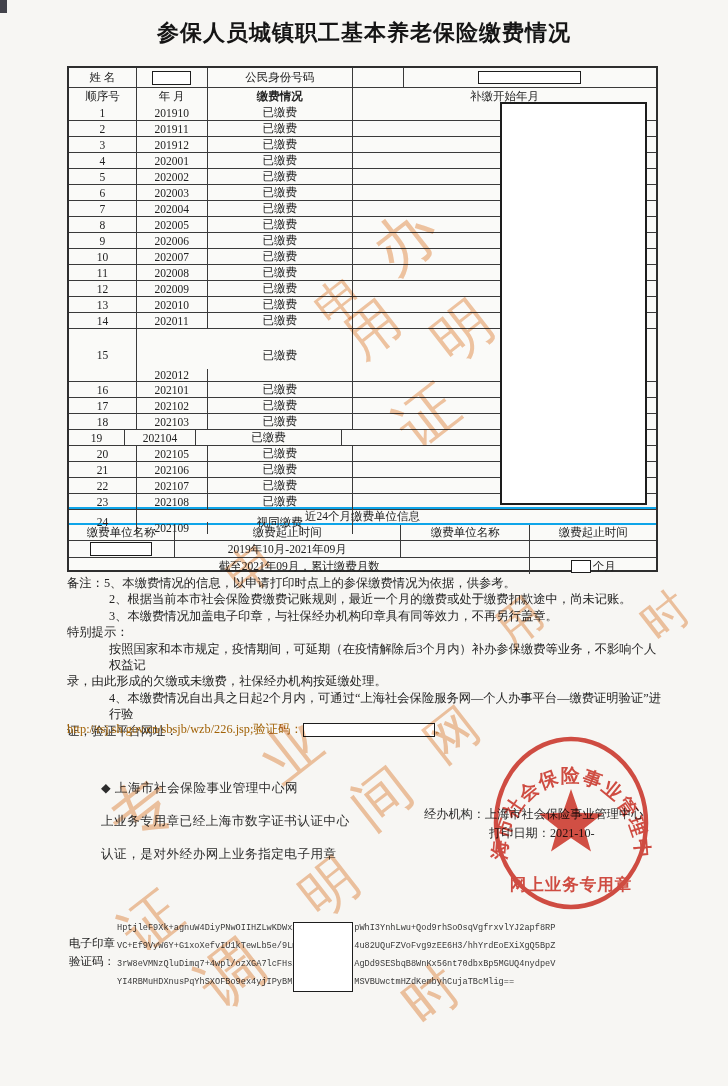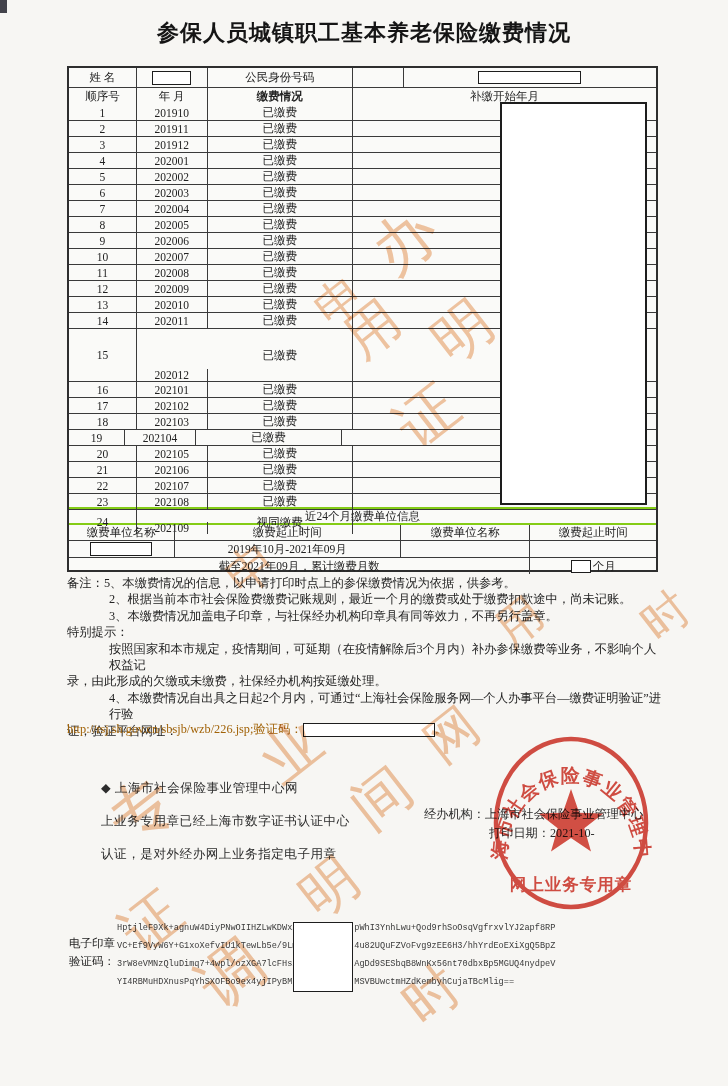--- a/index.html
+++ b/index.html
@@ -13,21 +13,21 @@
   .tbl{position:absolute;left:67px;top:66px;width:591px;height:506px;
        border:2px solid #2e2e2e;box-sizing:border-box;background:rgba(253,253,252,.55);z-index:2;}
   .trow{display:flex;box-sizing:border-box;border-top:1px solid #3a3a3a;}
   .trow:first-child{border-top:none;}
   .tcell{box-sizing:border-box;border-right:1px solid #3a3a3a;display:flex;
          align-items:center;justify-content:center;font-size:11.5px;color:#222;
          overflow:hidden;white-space:nowrap;}
   .tcell:last-child{border-right:none;}
   .rows-wrap{height:402px;display:flex;flex-direction:column;}
   .rows-wrap .trow{flex:1;}
-  .thick-top{border-top:2px solid #84cc16;}
+  .thick-top{border-top:2px solid #0ea5e9;}
   
   .redact{position:absolute;background:#ffffff;border:1px solid #1d1d1d;box-sizing:border-box;z-index:6;}
   .redact-inline{display:inline-block;background:#fff;border:1px solid #1d1d1d;
                  box-sizing:border-box;vertical-align:middle;}
   
   .notes{position:absolute;left:67px;top:575px;width:600px;font-size:12.3px;
          line-height:16.4px;color:#232323;z-index:2;}
   .notes .indent{padding-left:42px;}
   .url-line{position:absolute;left:67px;top:721px;font-size:12.3px;color:#a16207;z-index:2;}
   

